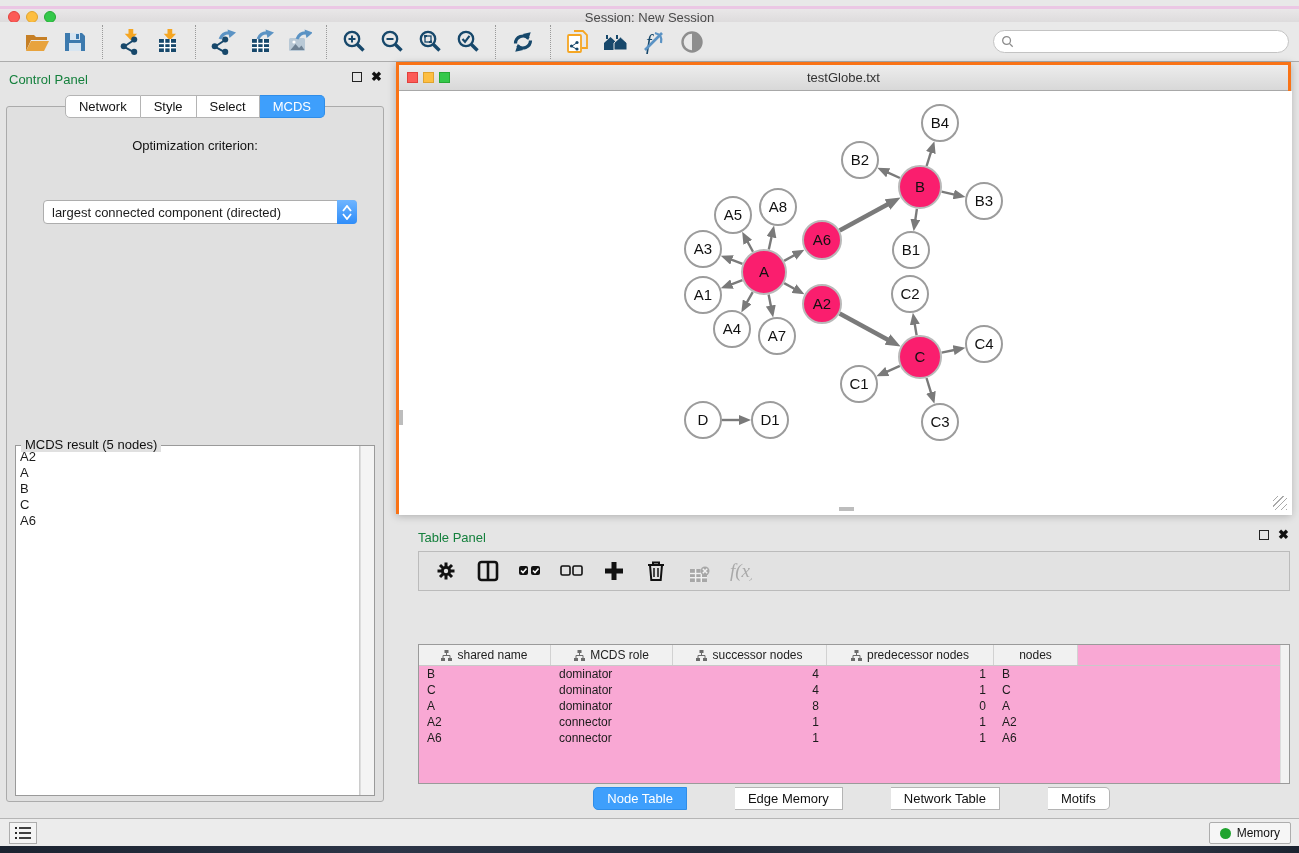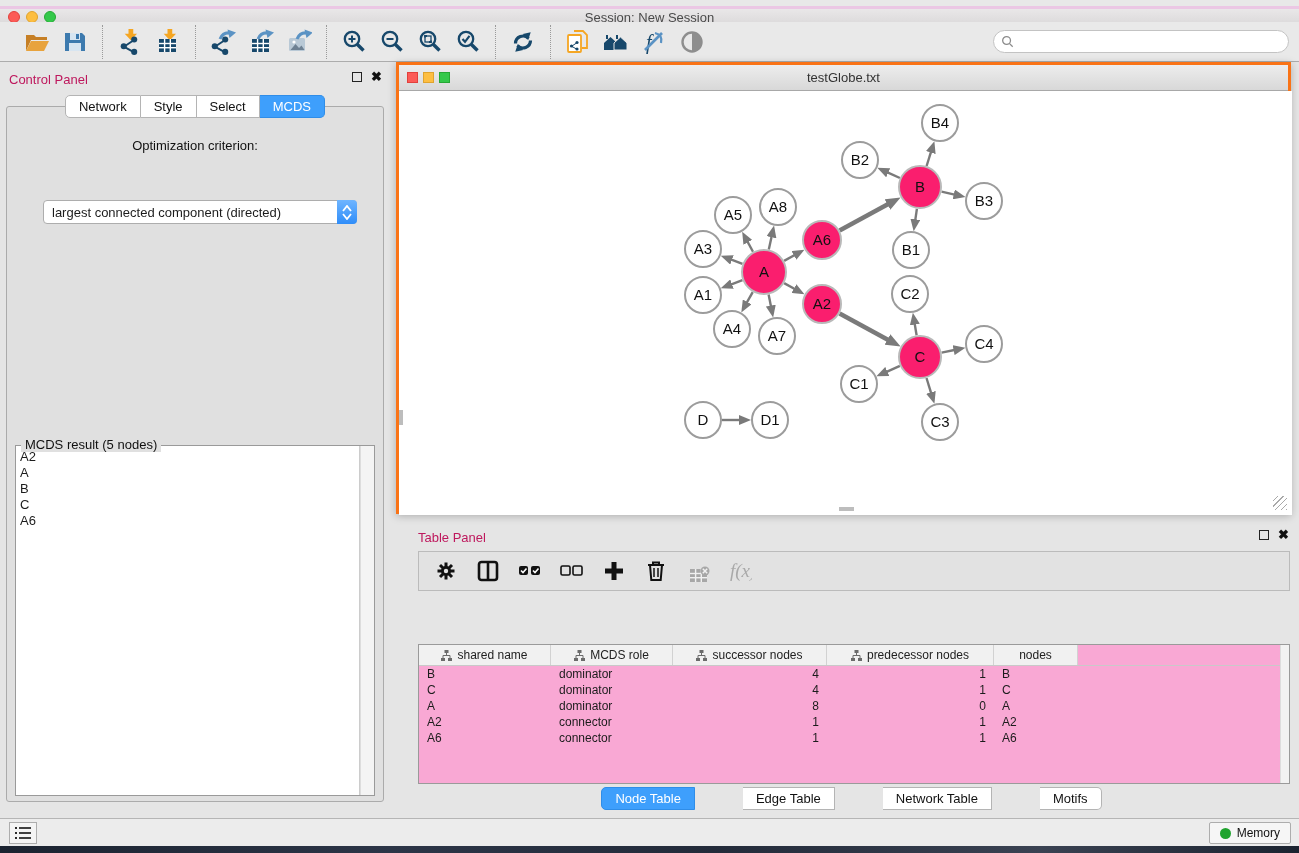--- a/index.html
+++ b/index.html
@@ -28,21 +28,21 @@
   .search-box { width:296px; height:23px; border:1px solid #C3C3C3; border-radius:12px; background:#fff;
     font-size:12px; padding:0 10px 0 24px; outline:none; color:#333; }
   .search-glyph { position:absolute; left:8px; top:5px; width:13px; height:13px; pointer-events:none; }
 
   
   .workspace { position:absolute; left:0; top:62px; width:1299px; height:756px; background:#E5E5E5; }
 
   
   .control-panel { position:absolute; left:0; top:0; width:390px; height:756px; }
   .panel-head { height:32px; position:relative; }
-  .panel-title { position:absolute; left:9px; top:10px; font-size:13px; color:#be185d; }
+  .panel-title { position:absolute; left:9px; top:10px; font-size:13px; color:#15803d; }
   .panel-icons { position:absolute; right:8px; top:10px; display:flex; gap:9px; align-items:center; }
   .float-glyph { width:10px; height:10px; border:1.5px solid #222; display:inline-block; }
   .close-glyph { font-size:13px; font-weight:bold; color:#111; line-height:10px; }
   .seg-tabs { position:absolute; left:0; right:0; display:flex; justify-content:center; z-index:3; }
   .cp-tabs { top:33px; }
   .seg { border:1px solid #B4B4B4; border-left:none; background:#fff; font-size:13px; padding:3px 13px; color:#111; }
   .seg:first-child { border-left:1px solid #B4B4B4; border-radius:5px 0 0 5px; }
   .seg:last-child { border-radius:0 5px 5px 0; }
   .seg.active { background:#3E9FFC; border-color:#2F8DE8; color:#fff; }
   .cp-body { position:absolute; left:6px; right:6px; top:44px; bottom:16px;
@@ -643,21 +643,21 @@
             <div class="t-cell" style="width: 122px;">connector</div>
             <div class="t-cell num" style="width: 154px;">1</div>
             <div class="t-cell num" style="width: 167px;">1</div>
             <div class="t-cell" style="width: 84px;">A6</div>
           </div>
         </div>
       <span class="t-vscroll"></span>
     </div>
     <div class="seg-tabs tp-tabs" id="tp-tabs" style="position:absolute;left:0;right:0;">
         <span class="seg active">Node Table</span>
-        <span class="seg">Edge Table</span>
+        <span class="seg">Edge Memory</span>
         <span class="seg">Network Table</span>
         <span class="seg">Motifs</span>
       </div>
   </div>
 
 </div>
 
 <div class="statusbar">
   <span class="list-btn">
     <svg width="18" height="14" viewBox="0 0 18 14">

